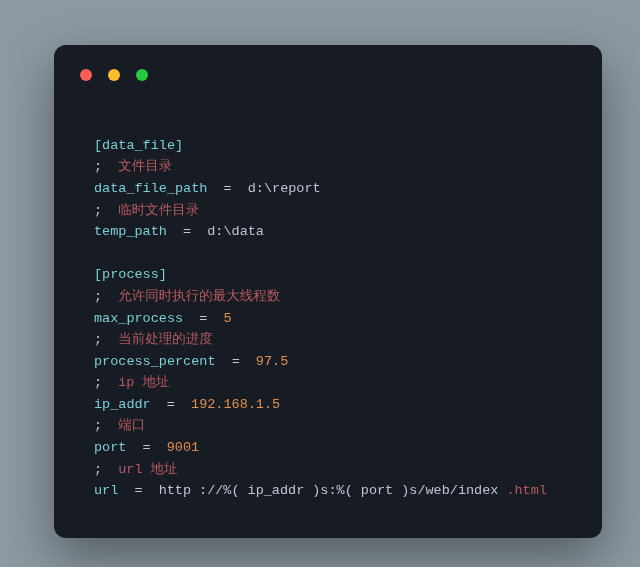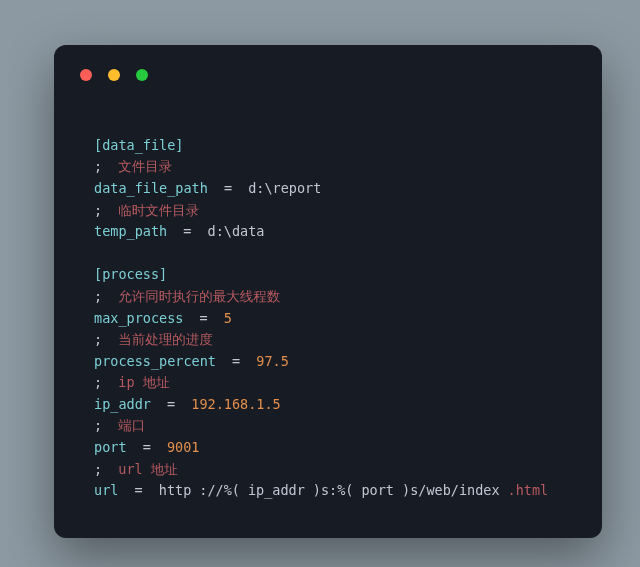--- a/index.html
+++ b/index.html
@@ -1,18 +1,19 @@
 <!DOCTYPE html>
 <html><head>
   <meta charset="utf-8">
   <style>
     * {
       margin: 4px;
       padding: 0;
       box-sizing: border-box;
+      font-family: Liberation Mono, monospace;
     }
     body {
       background: #8c99a2;
       width: 640px;
       height: 567px;
       display: flex;
       align-items: center;
       justify-content: center;
       font-family: 'Menlo', 'Monaco', 'Consolas', monospace;
     }

